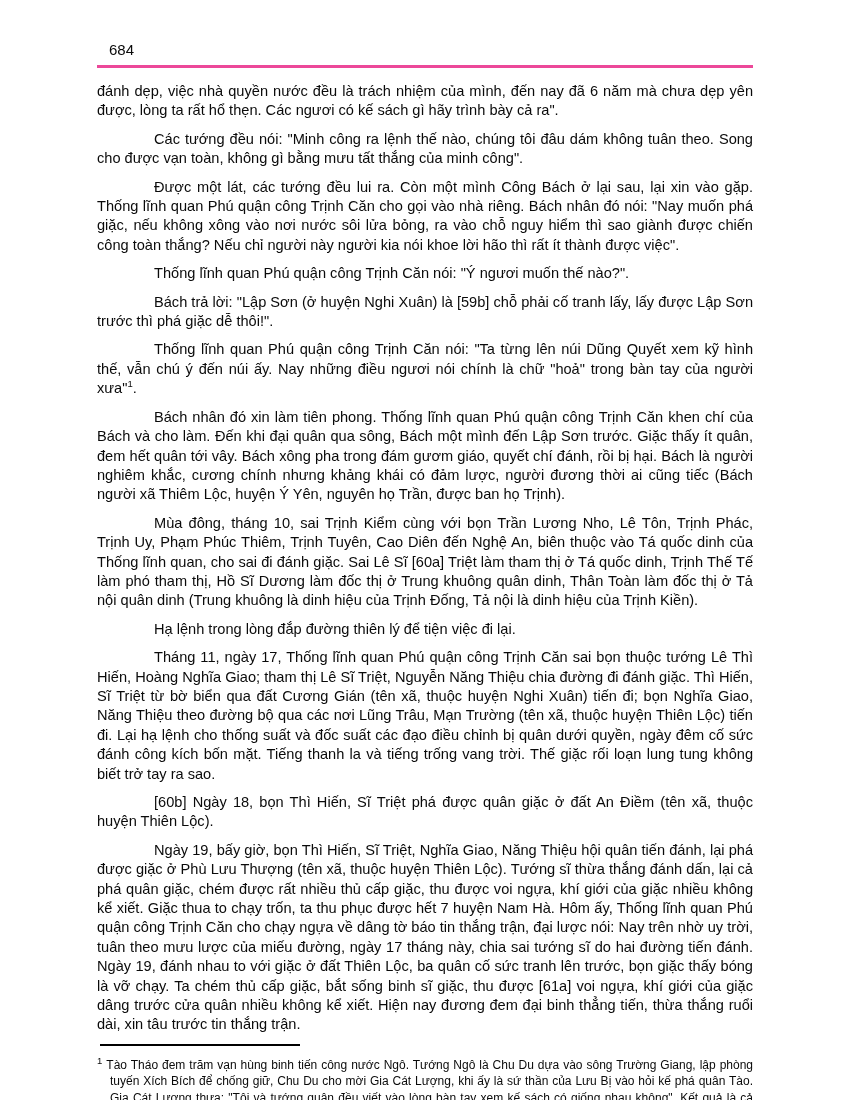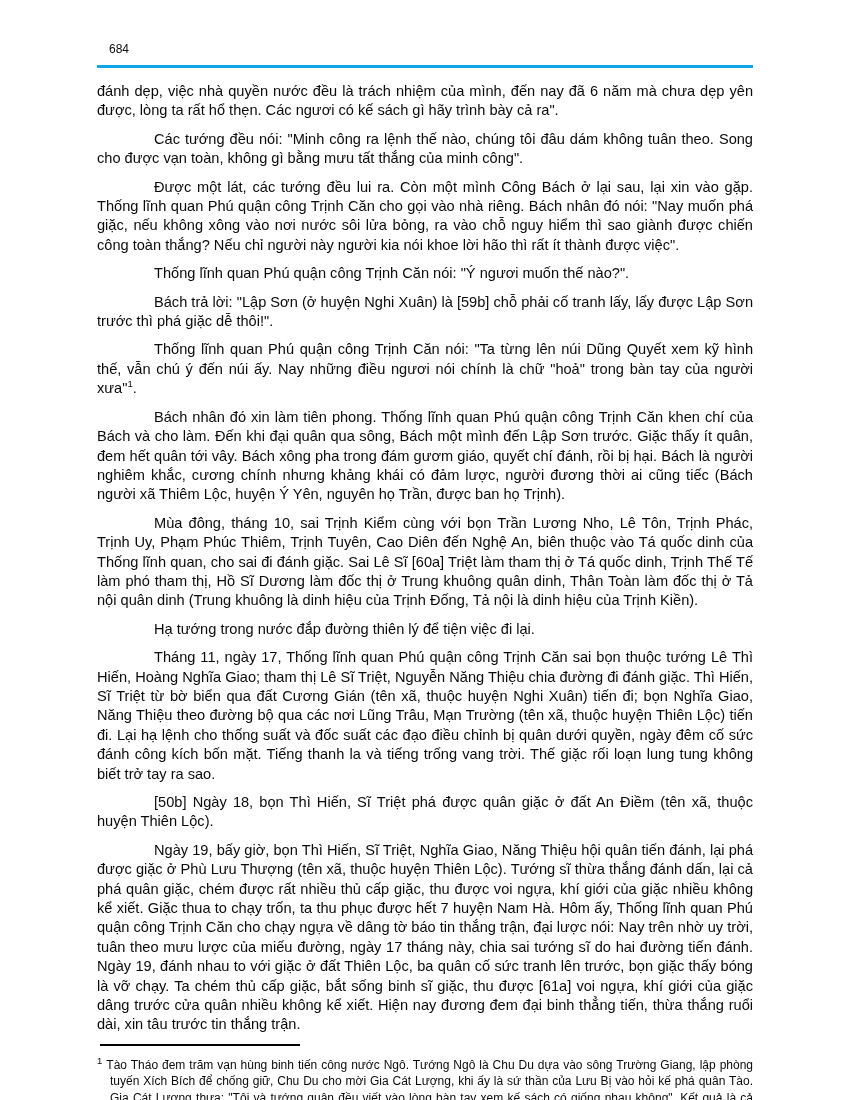--- a/index.html
+++ b/index.html
@@ -17,23 +17,23 @@
     box-sizing: border-box;
     width: 850px;
     height: 1100px;
     padding: 41px 97px 0 97px;
     overflow: hidden;
     background: #ffffff;
   }
   .header {
     display: flex;
     align-items: flex-end;
-    border-bottom: 3px solid #0ea5e9;
+    border-bottom: 3px solid #ec4899;
     padding-bottom: 7px;
-    font-size: 12px;
+    font-size: 15px;
     line-height: 17px;
   }
   .page-number {
     padding-left: 12px;
     min-width: 60px;
   }
   .doc-title {
     flex: 1;
     text-align: center;
   }
@@ -85,23 +85,23 @@
 
   <div class="body-text">
       <p class="para no-indent"><span>đánh dẹp, việc nhà quyền nước đều là trách nhiệm của mình, đến nay đã 6 năm mà chưa dẹp yên được, lòng ta rất hổ thẹn. Các ngươi có kế sách gì hãy trình bày cả ra".</span></p>
       <p class="para"><span>Các tướng đều nói: "Minh công ra lệnh thế nào, chúng tôi đâu dám không tuân theo. Song cho được vạn toàn, không gì bằng mưu tất thắng của minh công".</span></p>
       <p class="para"><span>Được một lát, các tướng đều lui ra. Còn một mình Công Bách ở lại sau, lại xin vào gặp. Thống lĩnh quan Phú quận công Trịnh Căn cho gọi vào nhà riêng. Bách nhân đó nói: "Nay muốn phá giặc, nếu không xông vào nơi nước sôi lửa bỏng, ra vào chỗ nguy hiểm thì sao giành được chiến công toàn thắng? Nếu chỉ người này người kia nói khoe lời hão thì rất ít thành được việc".</span></p>
       <p class="para"><span>Thống lĩnh quan Phú quận công Trịnh Căn nói: "Ý ngươi muốn thế nào?".</span></p>
       <p class="para"><span>Bách trả lời: "Lập Sơn (ở huyện Nghi Xuân) là </span><b>[59b]</b><span> chỗ phải cố tranh lấy, lấy được Lập Sơn trước thì phá giặc dễ thôi!".</span></p>
       <p class="para"><span>Thống lĩnh quan Phú quận công Trịnh Căn nói: "Ta từng lên núi Dũng Quyết xem kỹ hình thế, vẫn chú ý đến núi ấy. Nay những điều ngươi nói chính là chữ "hoả" trong bàn tay của người xưa"</span><sup>1</sup><span>.</span></p>
       <p class="para"><span>Bách nhân đó xin làm tiên phong. Thống lĩnh quan Phú quận công Trịnh Căn khen chí của Bách và cho làm. Đến khi đại quân qua sông, Bách một mình đến Lập Sơn trước. Giặc thấy ít quân, đem hết quân tới vây. Bách xông pha trong đám gươm giáo, quyết chí đánh, rồi bị hại. Bách là người nghiêm khắc, cương chính nhưng khảng khái có đảm lược, người đương thời ai cũng tiếc (Bách người xã Thiêm Lộc, huyện Ý Yên, nguyên họ Trần, được ban họ Trịnh).</span></p>
       <p class="para"><span>Mùa đông, tháng 10, sai Trịnh Kiểm cùng với bọn Trần Lương Nho, Lê Tôn, Trịnh Phác, Trịnh Uy, Phạm Phúc Thiêm, Trịnh Tuyên, Cao Diên đến Nghệ An, biên thuộc vào Tá quốc dinh của Thống lĩnh quan, cho sai đi đánh giặc. Sai Lê Sĩ </span><b>[60a]</b><span> Triệt làm tham thị ở Tá quốc dinh, Trịnh Thế Tế làm phó tham thị, Hồ Sĩ Dương làm đốc thị ở Trung khuông quân dinh, Thân Toàn làm đốc thị ở Tả nội quân dinh (Trung khuông là dinh hiệu của Trịnh Đống, Tả nội là dinh hiệu của Trịnh Kiền).</span></p>
-      <p class="para"><span>Hạ tướng trong nước đắp đường thiên lý để tiện việc đi lại.</span></p>
+      <p class="para"><span>Hạ lệnh trong lòng đắp đường thiên lý để tiện việc đi lại.</span></p>
       <p class="para"><span>Tháng 11, ngày 17, Thống lĩnh quan Phú quận công Trịnh Căn sai bọn thuộc tướng Lê Thì Hiến, Hoàng Nghĩa Giao; tham thị Lê Sĩ Triệt, Nguyễn Năng Thiệu chia đường đi đánh giặc. Thì Hiến, Sĩ Triệt từ bờ biển qua đất Cương Gián (tên xã, thuộc huyện Nghi Xuân) tiến đi; bọn Nghĩa Giao, Năng Thiệu theo đường bộ qua các nơi Lũng Trâu, Mạn Trường (tên xã, thuộc huyện Thiên Lộc) tiến đi. Lại hạ lệnh cho thống suất và đốc suất các đạo điều chỉnh bị quân dưới quyền, ngày đêm cố sức đánh công kích bốn mặt. Tiếng thanh la và tiếng trống vang trời. Thế giặc rối loạn lung tung không biết trở tay ra sao.</span></p>
-      <p class="para"><b>[50b]</b><span> Ngày 18, bọn Thì Hiến, Sĩ Triệt phá được quân giặc ở đất An Điềm (tên xã, thuộc huyện Thiên Lộc).</span></p>
+      <p class="para"><b>[60b]</b><span> Ngày 18, bọn Thì Hiến, Sĩ Triệt phá được quân giặc ở đất An Điềm (tên xã, thuộc huyện Thiên Lộc).</span></p>
       <p class="para"><span>Ngày 19, bấy giờ, bọn Thì Hiến, Sĩ Triệt, Nghĩa Giao, Năng Thiệu hội quân tiến đánh, lại phá được giặc ở Phù Lưu Thượng (tên xã, thuộc huyện Thiên Lộc). Tướng sĩ thừa thắng đánh dấn, lại cả phá quân giặc, chém được rất nhiều thủ cấp giặc, thu được voi ngựa, khí giới của giặc nhiều không kể xiết. Giặc thua to chạy trốn, ta thu phục được hết 7 huyện Nam Hà. Hôm ấy, Thống lĩnh quan Phú quận công Trịnh Căn cho chạy ngựa về dâng tờ báo tin thắng trận, đại lược nói: Nay trên nhờ uy trời, tuân theo mưu lược của miếu đường, ngày 17 tháng này, chia sai tướng sĩ do hai đường tiến đánh. Ngày 19, đánh nhau to với giặc ở đất Thiên Lộc, ba quân cố sức tranh lên trước, bọn giặc thấy bóng là vỡ chạy. Ta chém thủ cấp giặc, bắt sống binh sĩ giặc, thu được </span><b>[61a]</b><span> voi ngựa, khí giới của giặc dâng trước cửa quân nhiều không kể xiết. Hiện nay đương đem đại binh thẳng tiến, thừa thắng ruổi dài, xin tâu trước tin thắng trận.</span></p>
     </div>
 
   <hr class="footnote-sep">
 
   <div class="footnote">
     <sup>1</sup><span>Tào Tháo đem trăm vạn hùng binh tiến công nước Ngô. Tướng Ngô là Chu Du dựa vào sông Trường Giang, lập phòng tuyến Xích Bích để chống giữ, Chu Du cho mời Gia Cát Lượng, khi ấy là sứ thần của Lưu Bị vào hỏi kế phá quân Tào. Gia Cát Lượng thưa: "Tôi và tướng quân đều viết vào lòng bàn tay xem kế sách có giống nhau không". Kết quả là cả Chu Du và Gia Cát Lượng đều viết vào lòng bàn tay mình một chữ "hoả" nghĩa là dùng hoả công. Câu này ý nói mưu kế của hai bên trùng hợp nhau.</span>
   </div>
 
 </div>

